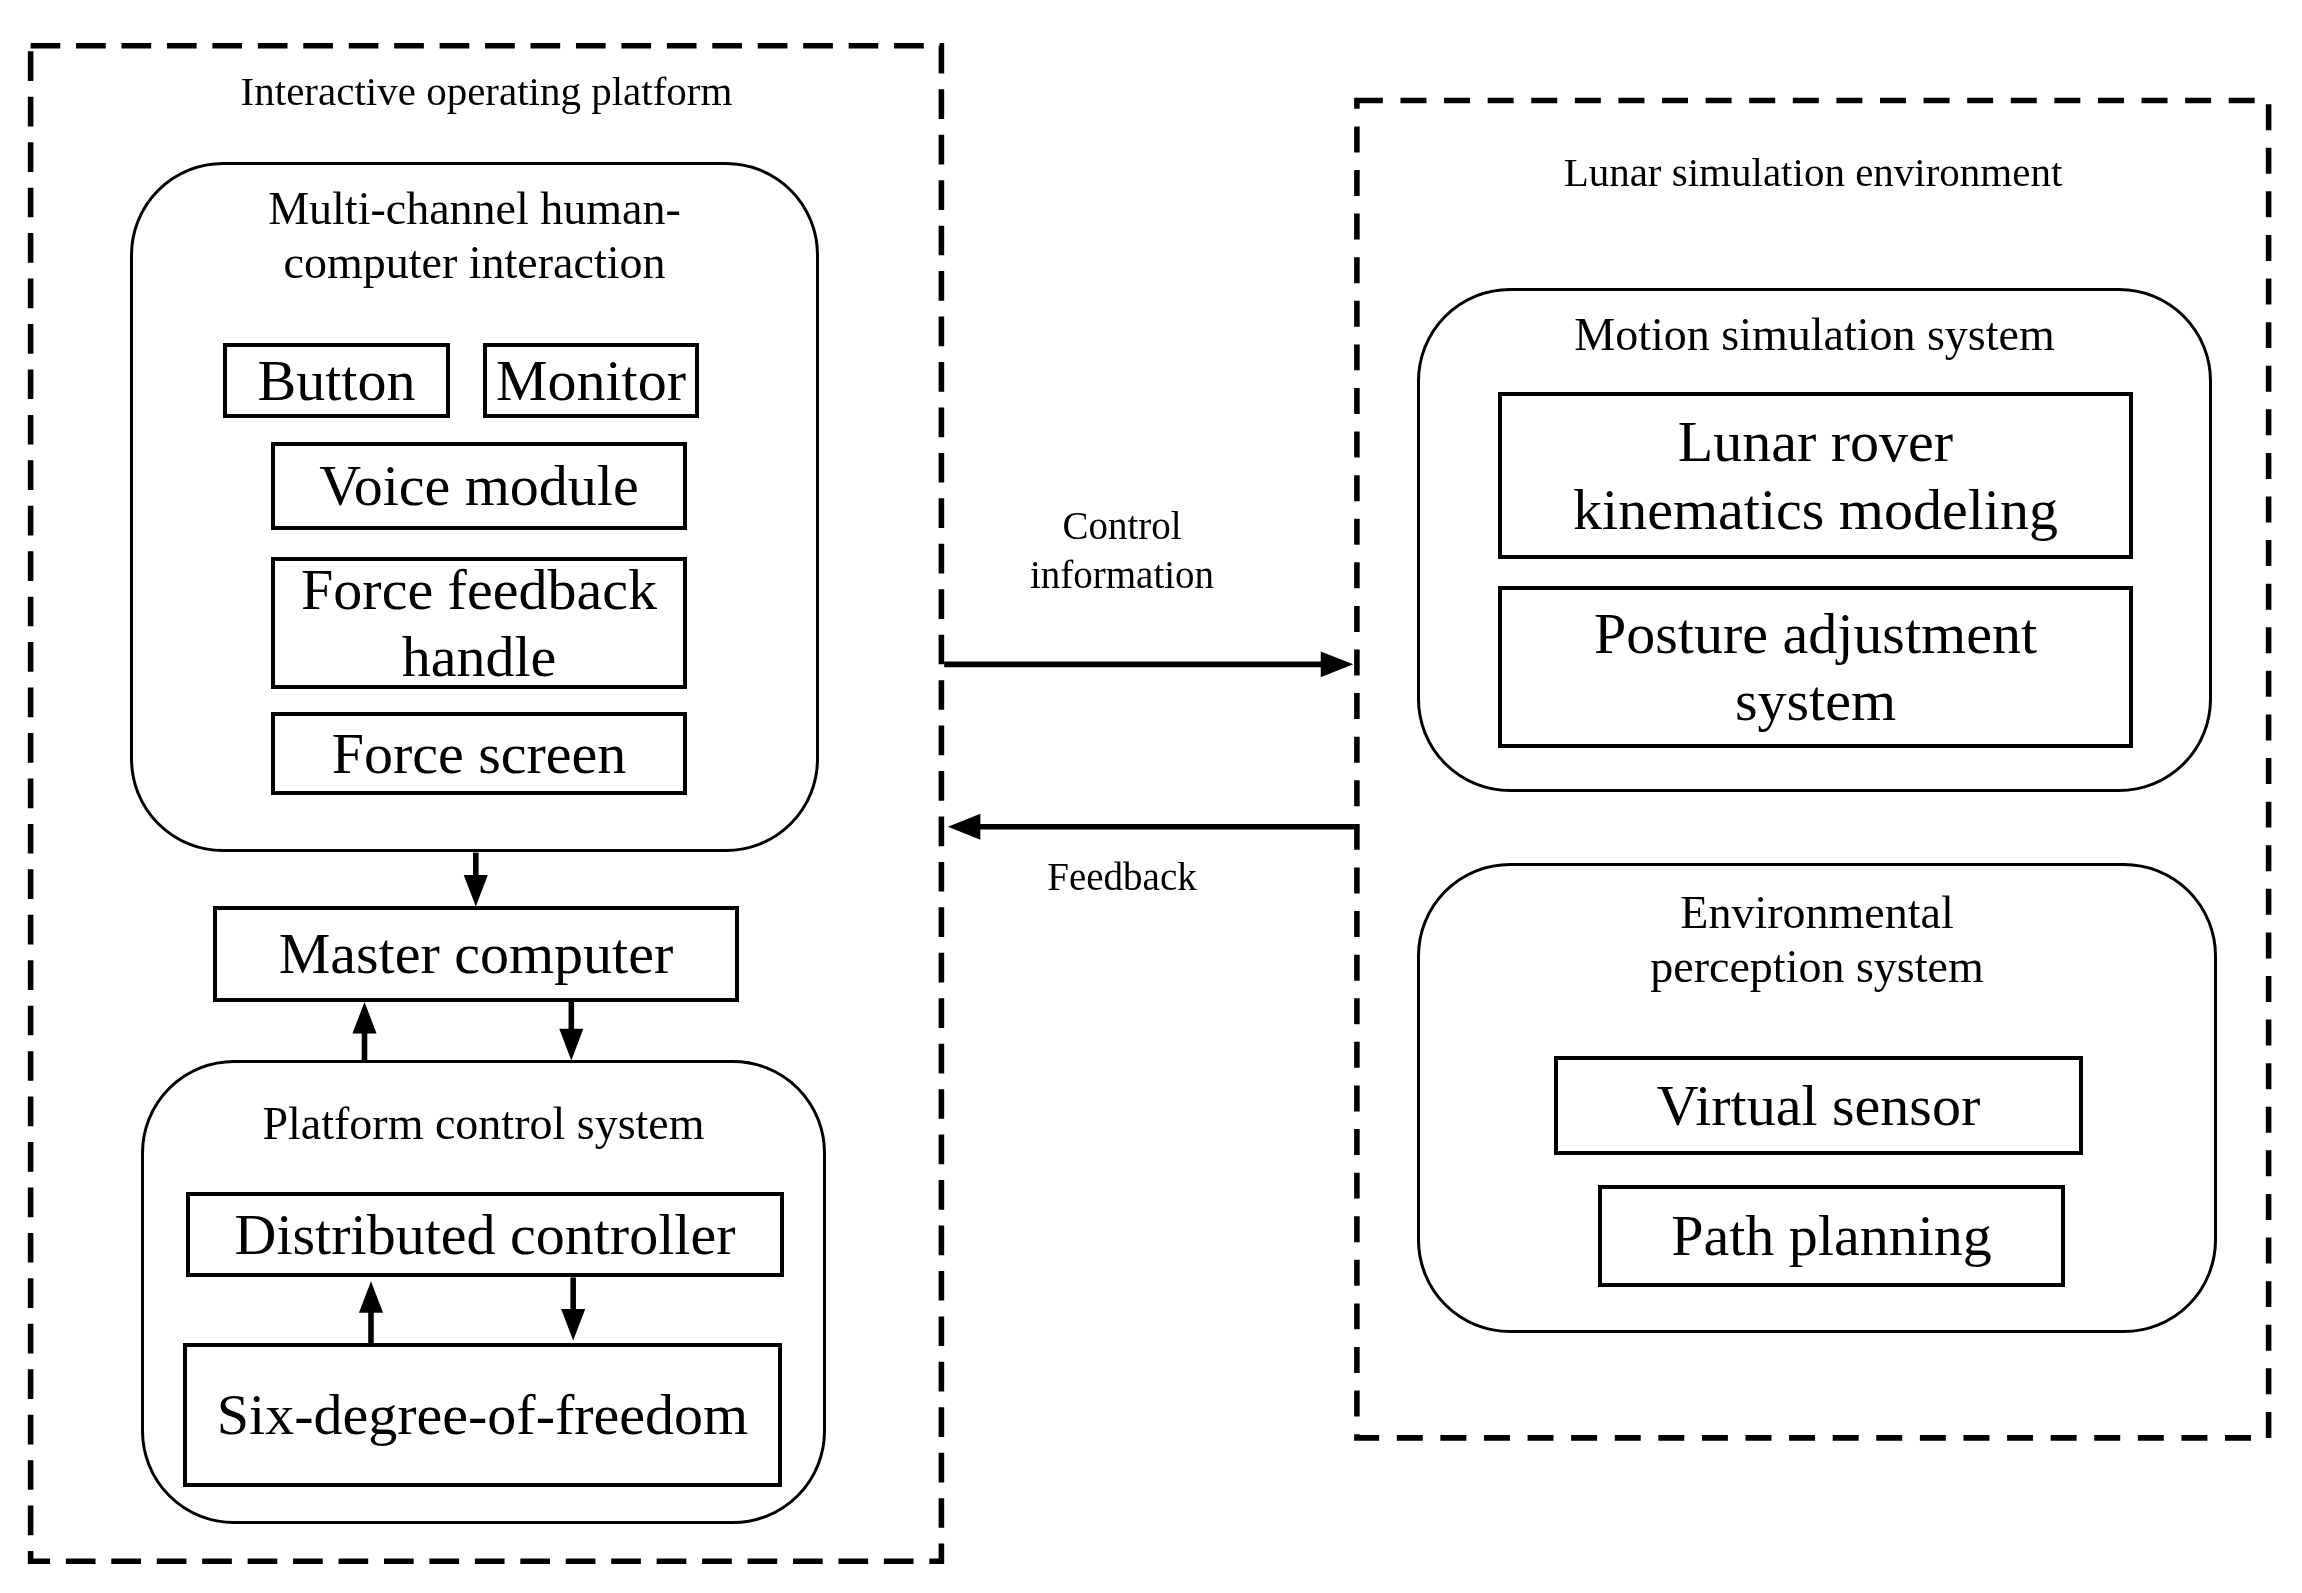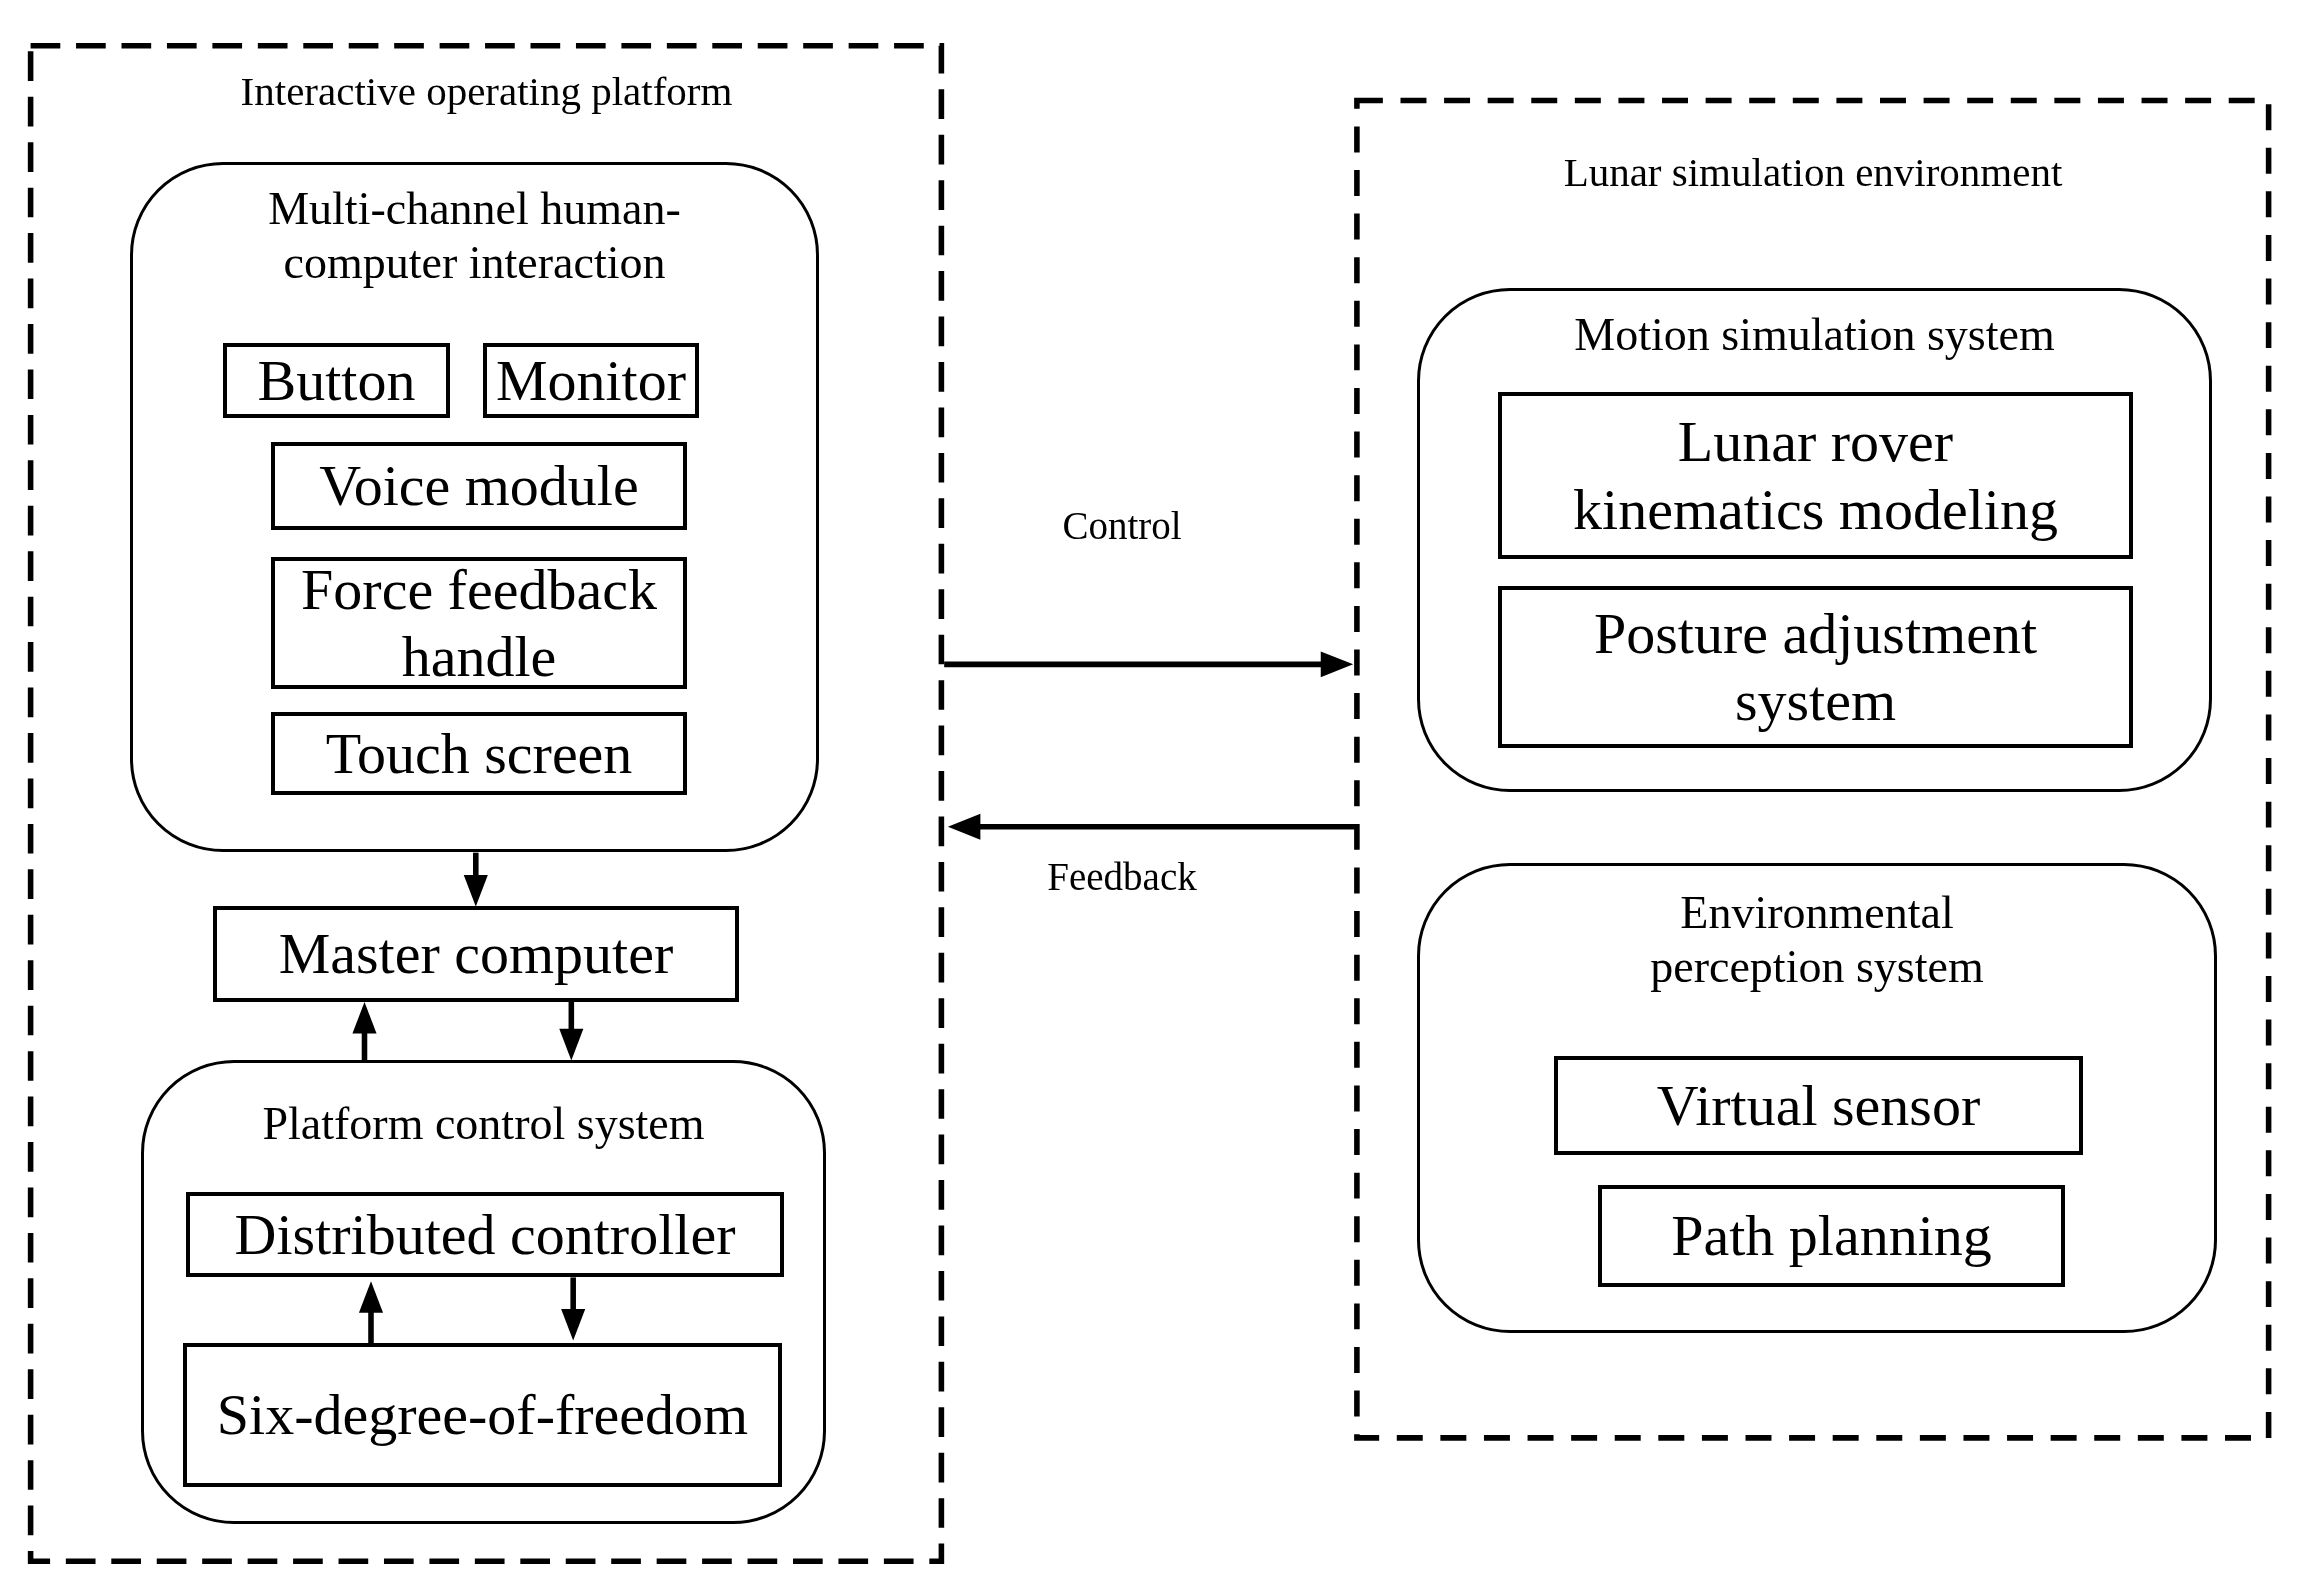--- a/index.html
+++ b/index.html
@@ -125,41 +125,42 @@
 <div class="node" style="left:271px; top:442px; width:416px; height:88px;">
   <span>Voice module</span>
 </div>
 
 <div class="node" style="left:271px; top:557px; width:416px; height:132px;">
   <span>Force feedback</span>
   <span>handle</span>
 </div>
 
 <div class="node" style="left:271px; top:712px; width:416px; height:83px;">
-  <span>Touch screen</span>
+  <span>Force screen</span>
 </div>
 
 <div class="node" style="left:213px; top:906px; width:526px; height:96px;">
   <span>Master computer</span>
 </div>
 
 <div class="rounded-group" style="left:141px; top:1060px; width:685px; height:464px;"></div>
 
 <div class="abs label-center group-title" style="left:141px; top:1097px; width:685px;">Platform control system</div>
 
 <div class="node" style="left:186px; top:1192px; width:598px; height:85px;">
   <span>Distributed controller</span>
 </div>
 
 <div class="node" style="left:183px; top:1343px; width:599px; height:144px;">
   <span>Six-degree-of-freedom</span>
 </div>
 
 <div class="mid-label" style="top:501px;">
   <div>Control</div>
+  <div>information</div>
 </div>
 
 <div class="mid-label" style="top:852px;">Feedback</div>
 
 <div class="abs label-center section-title" style="left:1357px; top:148px; width:912px;">Lunar simulation environment</div>
 
 <div class="rounded-group" style="left:1417px; top:288px; width:795px; height:504px;"></div>
 
 <div class="abs label-center group-title" style="left:1417px; top:308px; width:795px;">Motion simulation system</div>
 

